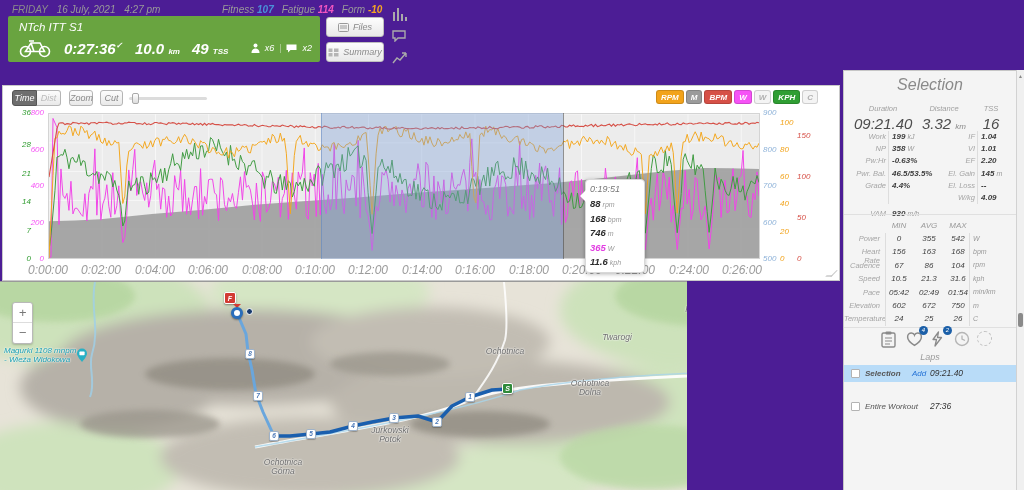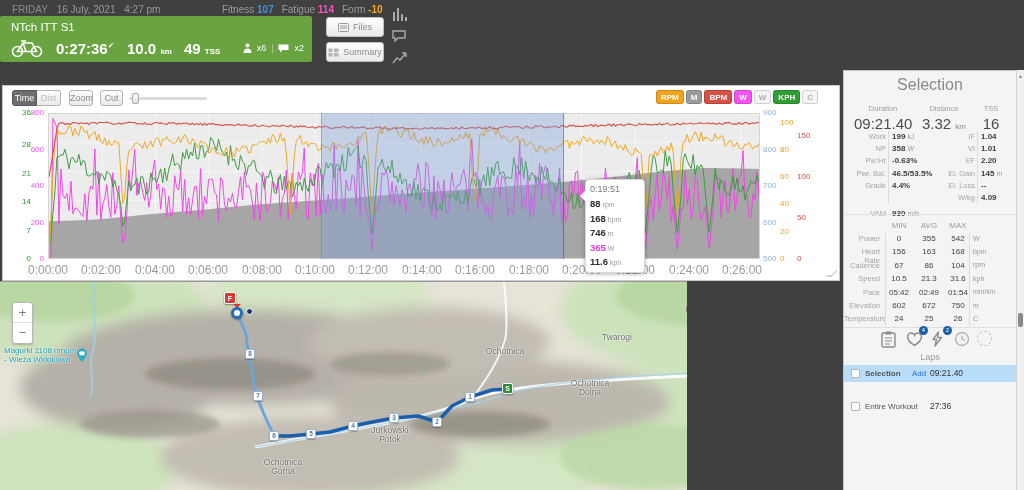--- a/index.html
+++ b/index.html
@@ -1,27 +1,27 @@
 <!DOCTYPE html>
 <html><head>
 <meta charset="utf-8">
 <style>
   * { margin:0; padding:0; box-sizing:border-box; }
   html,body { width:1024px; height:490px; overflow:hidden; }
   body { font-family:"Liberation Sans", sans-serif; background:#ebebeb; }
-  .app { position:relative; width:1024px; height:490px; background:#404040; overflow:hidden; }
+  .app { position:relative; width:1024px; height:490px; background:#4c1d95; overflow:hidden;font-style:italic; }
 
   
   .date-row { position:absolute; left:12px; top:4px; font-size:10px; color:#9a9a9a; }
   .date-row .day { color:#8c8c8c; margin-right:6px; }
   .metrics { position:absolute; left:222px; top:4px; font-size:10px; color:#9a9a9a; white-space:nowrap; }
   .metric { margin-right:8px; }
   .metric b { font-weight:bold; }
 
-  .workout-card { position:absolute; left:0; top:16px; width:312px; height:46px; background:#69a440; border-radius:2px; color:#fff; }
+  .workout-card { position:absolute; left:8px; top:16px; width:312px; height:46px; background:#69a440; border-radius:2px; color:#fff; }
   .wc-title { position:absolute; left:11px; top:5px; font-size:11.5px; }
   .wc-bike { position:absolute; left:11px; top:23px; }
   .wc-dur { position:absolute; left:56px; top:24px; font-size:15px; font-weight:bold; }
   .wc-check { font-size:8px; vertical-align:super; }
   .wc-dist { position:absolute; left:127px; top:24px; font-size:15px; font-weight:bold; }
   .wc-tss { position:absolute; left:184px; top:24px; font-size:15px; font-weight:bold; }
   .wc-unit { font-size:8px; font-weight:bold; }
   .wc-right { position:absolute; right:8px; top:27px; font-size:9px; display:flex; align-items:center; gap:5px; }
   .wc-sep { opacity:.5; }
 

